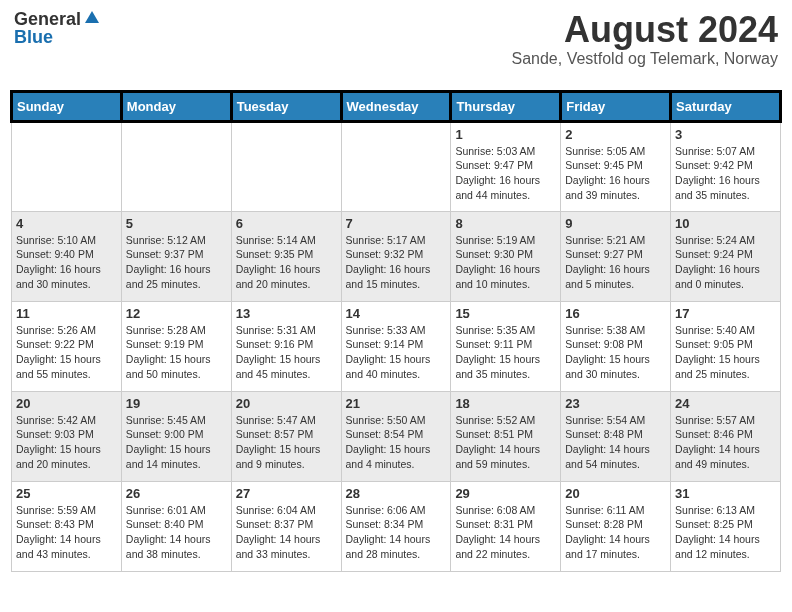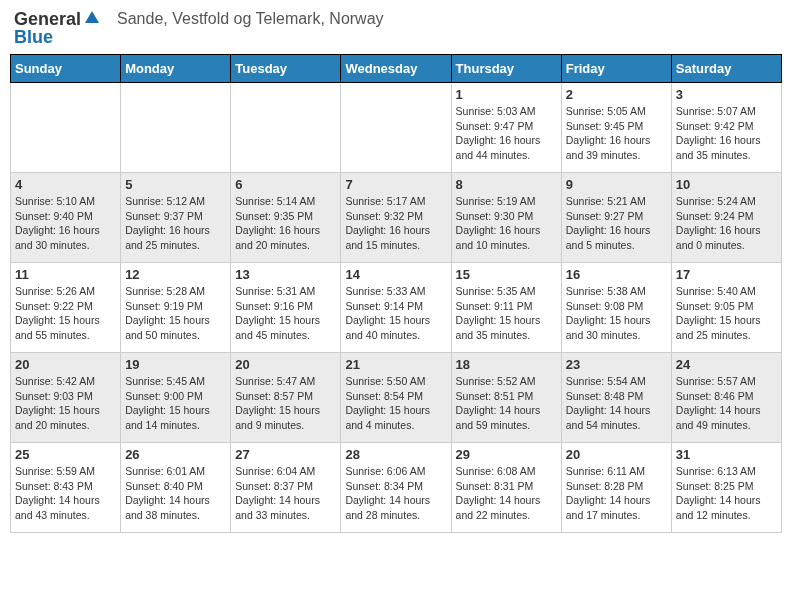--- a/index.html
+++ b/index.html
@@ -5,23 +5,23 @@
     * { box-sizing: border-box; margin: 0; padding: 0; }
     body {
       font-family: Arial, sans-serif;
       background: #fff;
       width: 792px;
       min-height: 612px;
       padding: 10px;
     }
     .header {
       display: flex;
-      justify-content: flex-start;
+      justify-content: space-between;
       align-items: flex-start;
-      margin-bottom: 8px;
+      margin-bottom: 22px;
       padding: 0 4px;
       gap: 16px;
     }
     .logo {
       display: flex;
       flex-direction: column;
       align-items: flex-start;
     }
     .logo-general {
       font-size: 18px;
@@ -52,21 +52,21 @@
       width: 100%;
       border-collapse: collapse;
       font-size: 11px;
     }
     .calendar th {
       background-color: #2980b9;
       color: white;
       padding: 6px 4px;
       text-align: left;
       font-size: 13px;
-      border: 1px solid #000000;
+      border: 3px solid #000000;
     }
     .calendar td {
       border: 1px solid #ccc;
       vertical-align: top;
       padding: 4px;
       width: calc(100% / 7);
       height: 90px;
       background: #fff;
     }
     .calendar tr:nth-child(even) td {
@@ -101,20 +101,21 @@
   <div class="logo">
     <div style="display:flex;align-items:center;">
       <span class="logo-general">General</span>
       <svg width="18" height="18" viewBox="0 0 18 18" style="margin-left:2px;margin-top:-2px;">
         <polygon points="9,2 16,14 2,14" fill="#1a6faf"></polygon>
       </svg>
     </div>
     <span class="logo-blue">Blue</span>
   </div>
   <div class="title-section">
+    <div class="month-year">August 2024</div>
     <div class="location">Sande, Vestfold og Telemark, Norway</div>
   </div>
 </div>
 
 <table class="calendar">
   <thead>
     <tr>
     <th>Sunday</th>
         <th>Monday</th>
         <th>Tuesday</th>

